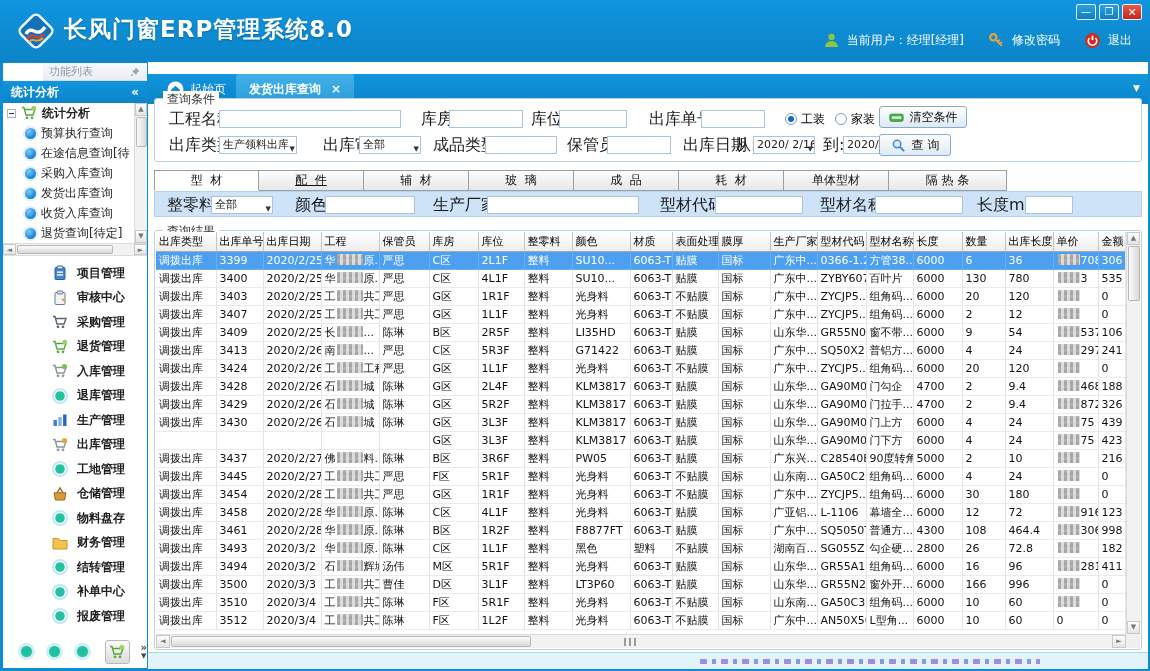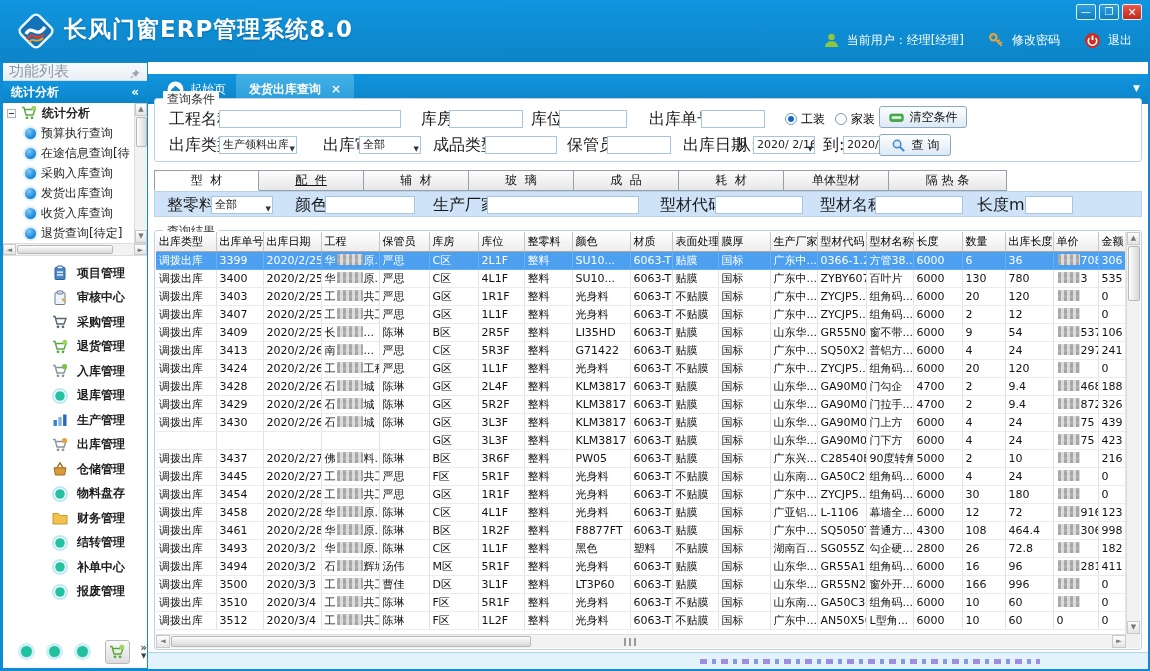--- a/index.html
+++ b/index.html
@@ -20,21 +20,21 @@
   .userbar{position:absolute;right:18px;top:32px;display:flex;align-items:center;gap:7px;
     color:#fff;font-size:12px;white-space:nowrap;}
   .uicon{width:17px;height:17px;display:inline-block;}
   .userbar .lnk{cursor:pointer;}
   .usep{width:10px;}
 
   
   .sidebar{position:absolute;left:2px;top:62px;width:146px;height:607px;background:#fff;
     border:1px solid #0e8bd2;}
   .func-hd{height:18px;background:linear-gradient(#f8fafc,#e9eef4);border-bottom:1px solid #d5dee8;
-    color:#8a98a8;font-size:15px;display:flex;align-items:center;padding:0 6px;justify-content:space-between;}
+    color:#8a98a8;font-size:11px;display:flex;align-items:center;padding:0 6px;justify-content:space-between;margin-left:40px;}
   .pin{width:12px;height:12px;display:inline-block;cursor:pointer;}
   .sec-hd{height:22px;background:linear-gradient(#1095de,#0c84c8);color:#fff;font-size:12px;
     font-weight:bold;display:flex;align-items:center;justify-content:space-between;padding:0 8px;}
   .collapse{font-weight:bold;cursor:pointer;}
   .tree{position:absolute;left:0;top:40px;width:144px;height:140px;overflow:hidden;background:#fff;}
   .tree-inner{position:absolute;left:0;top:0;right:13px;bottom:0;overflow:hidden;}
   .tree-root,.tree-item{height:20px;display:flex;align-items:center;gap:5px;font-size:12px;
     color:#222;white-space:nowrap;cursor:pointer;}
   .tree-root{padding-left:4px;font-weight:bold;}
   .tree-item{padding-left:22px;}
@@ -313,20 +313,27 @@
         <span class="micon"><svg viewBox="0 0 16 16" width="100%" height="100%">
             <path d="M1 2.5h2l2 7.5h7l2-5.5H4.2" fill="none" stroke="#8a949e" stroke-width="1.4"></path>
             <circle cx="6" cy="12.8" r="1.4" fill="#8a949e"></circle>
             <circle cx="11" cy="12.8" r="1.4" fill="#8a949e"></circle>
             <circle cx="12.5" cy="3.5" r="2.6" fill="#e8a33d"></circle>
           </svg></span>
         <span>出库管理</span>
       </div>
       <div class="module-item">
         <span class="micon"><svg viewBox="0 0 16 16" width="100%" height="100%">
+            <circle cx="8" cy="8" r="7" fill="none" stroke="#bfe9f5" stroke-width="2"></circle>
+            <circle cx="8" cy="8" r="4.8" fill="#24c2a0"></circle>
+          </svg></span>
+        <span>工地管理</span>
+      </div>
+      <div class="module-item">
+        <span class="micon"><svg viewBox="0 0 16 16" width="100%" height="100%">
             <path d="M2 6.8h12L12.6 14H3.4z" fill="#d99a3a" stroke="#9a6a1e"></path>
             <path d="M5 6.8l3-5 3 5" fill="none" stroke="#9a6a1e" stroke-width="1.3"></path>
           </svg></span>
         <span>仓储管理</span>
       </div>
       <div class="module-item">
         <span class="micon"><svg viewBox="0 0 16 16" width="100%" height="100%">
             <circle cx="8" cy="8" r="7" fill="none" stroke="#bfe9f5" stroke-width="2"></circle>
             <circle cx="8" cy="8" r="4.8" fill="#24c2a0"></circle>
           </svg></span>

